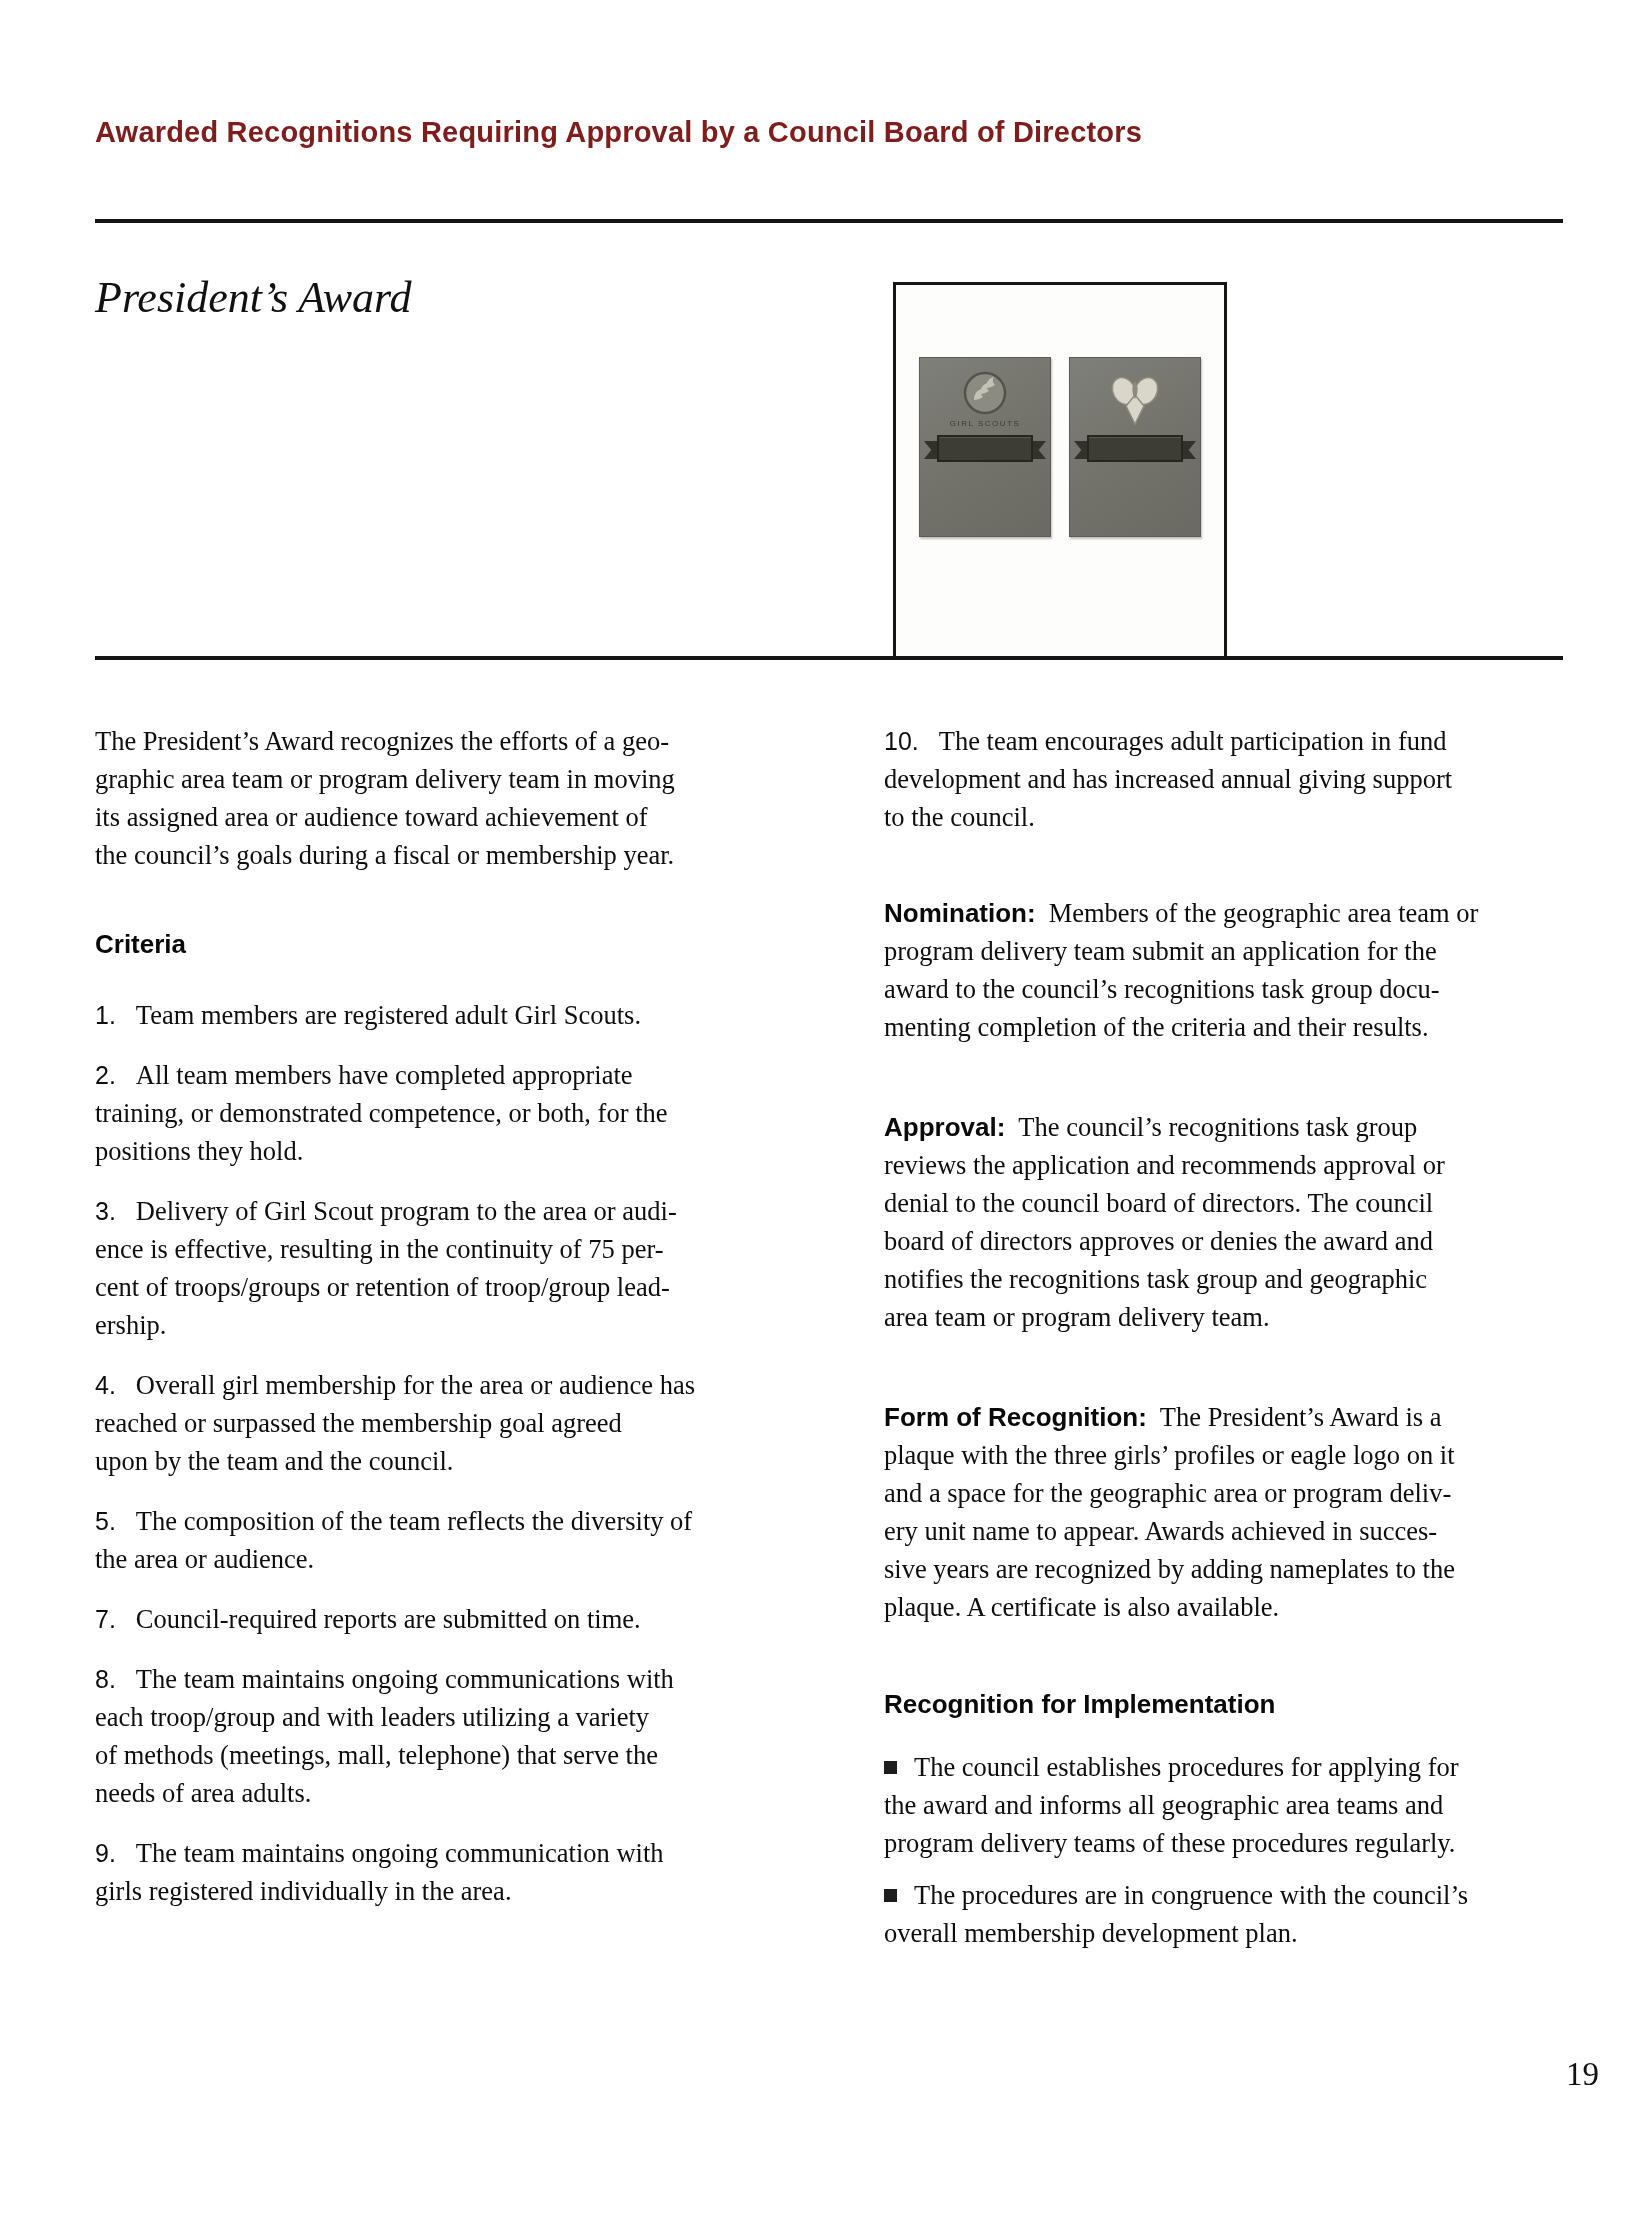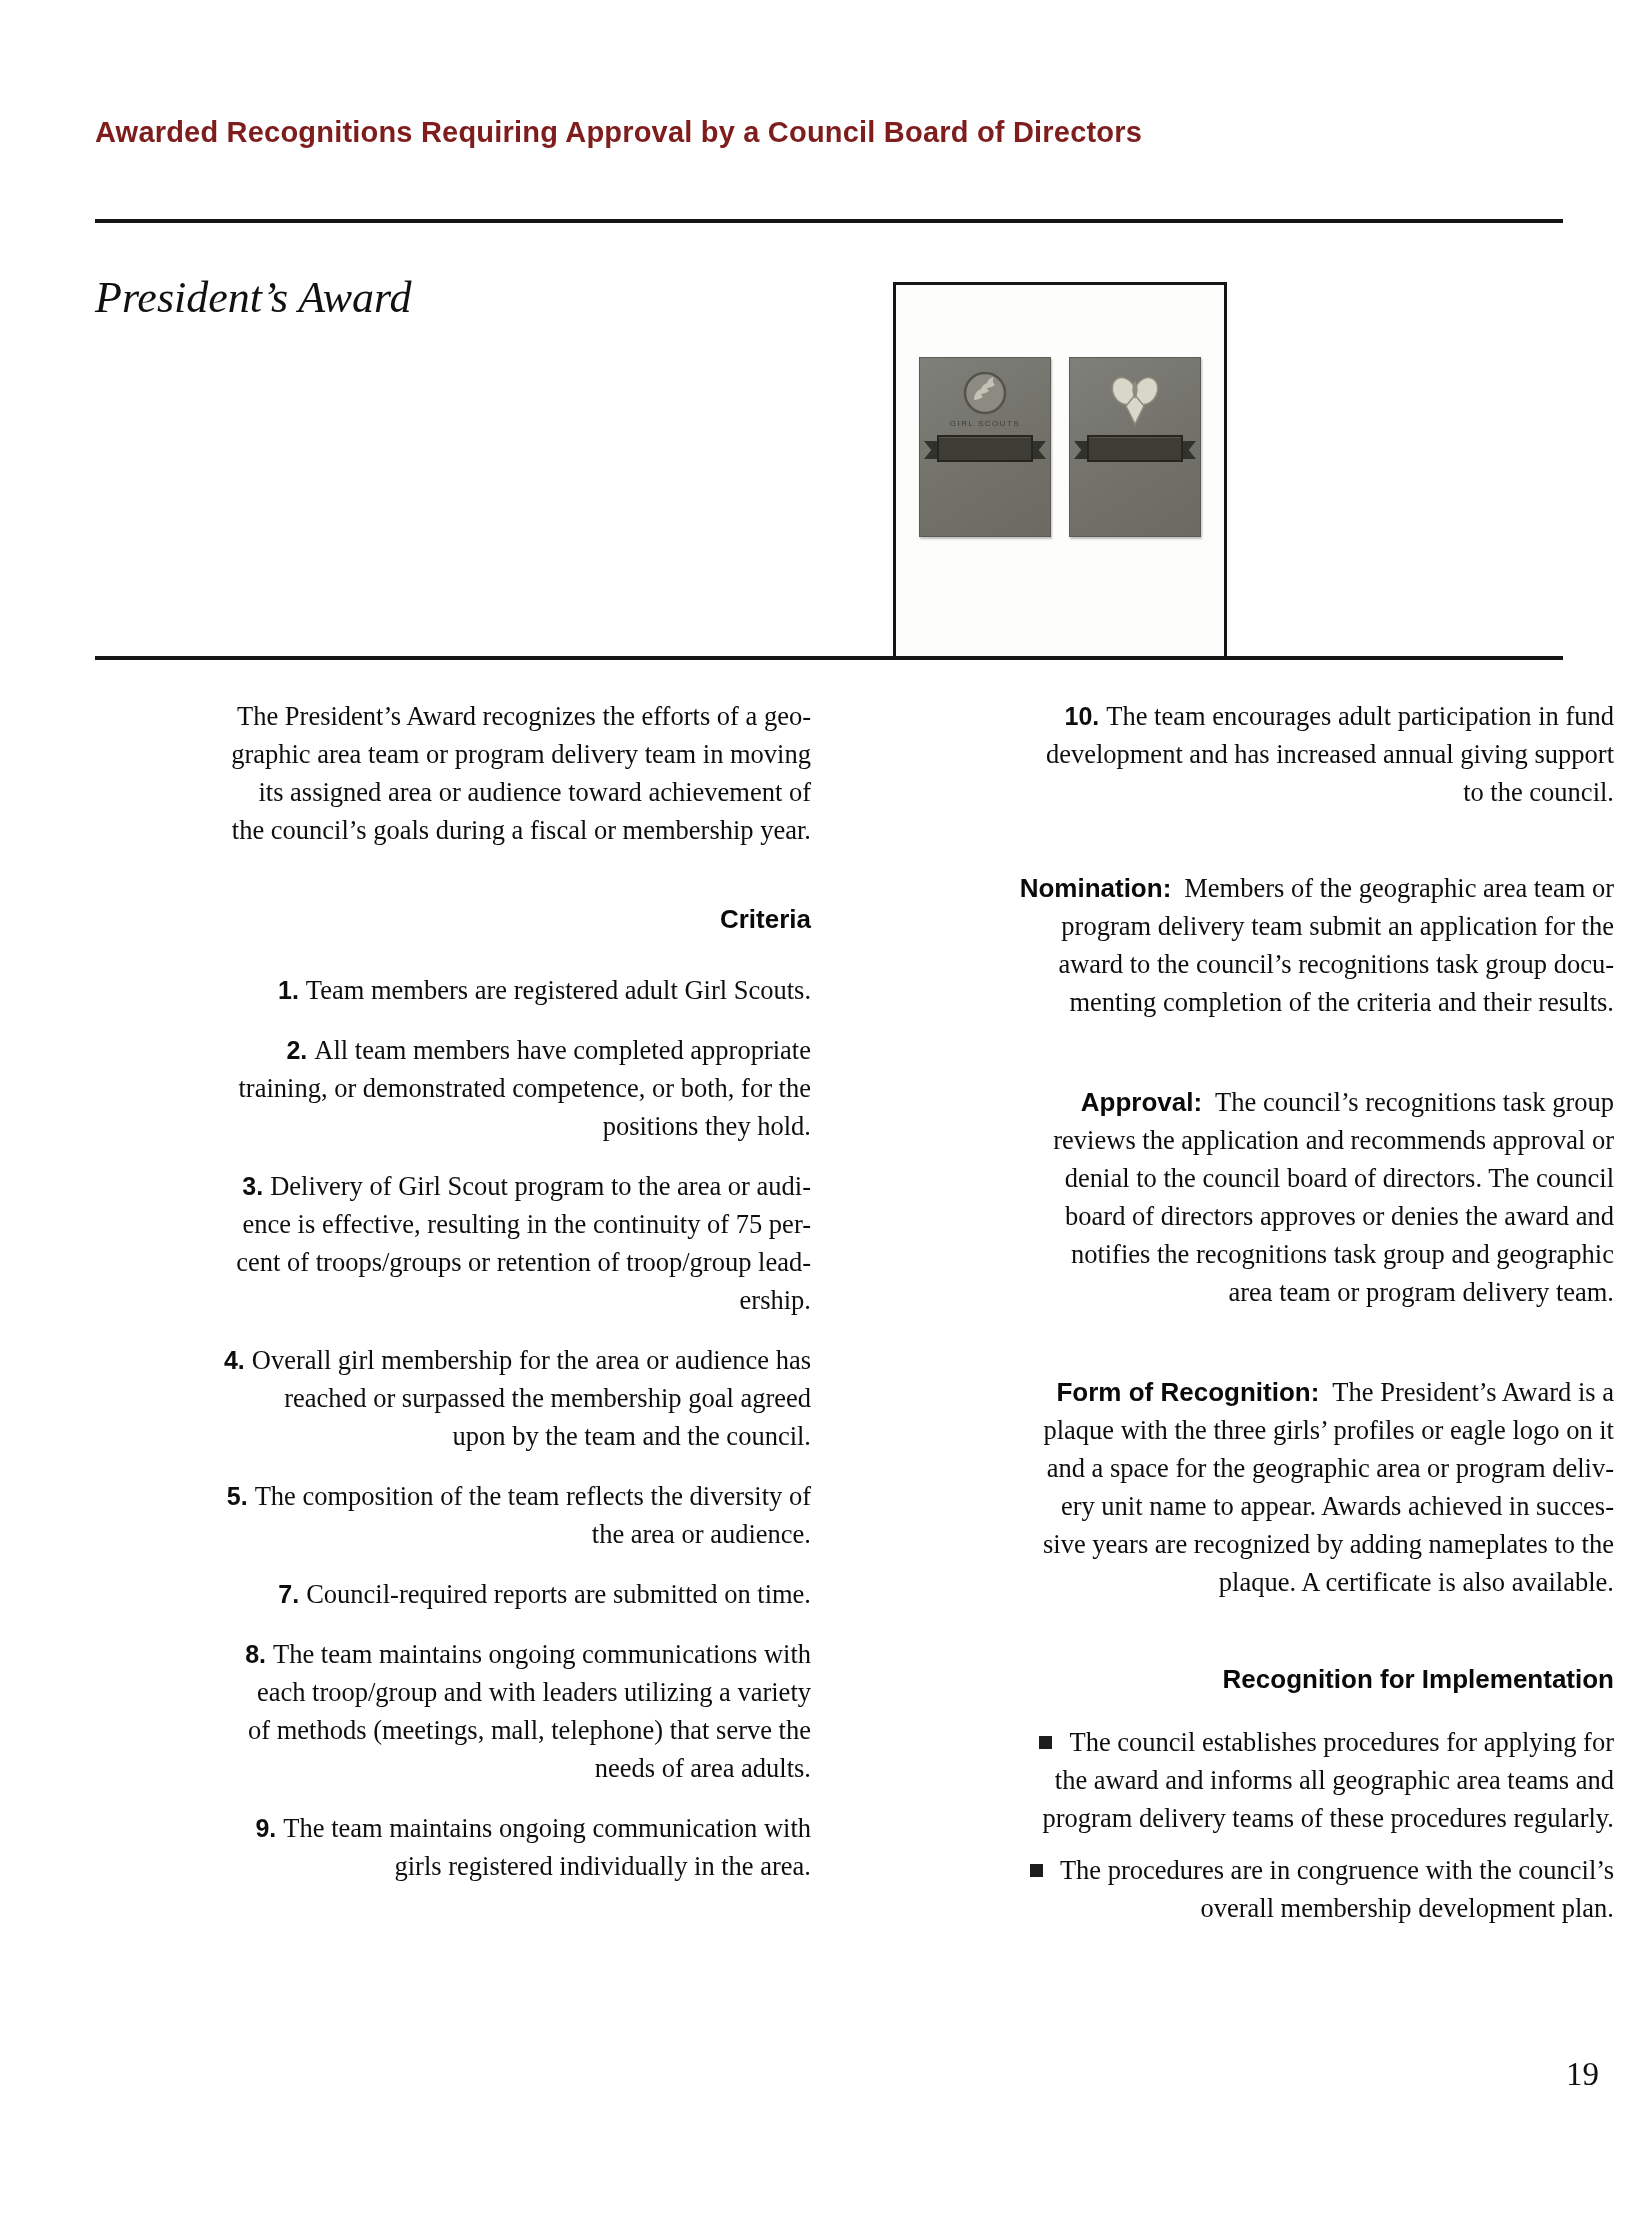--- a/index.html
+++ b/index.html
@@ -48,38 +48,38 @@
     width:122px;height:18px;background:#32322c;
     clip-path:polygon(0 0,100% 0,94% 50%,100% 100%,0 100%,6% 50%);
   }
   .plate{
     position:absolute;top:78px;left:50%;transform:translateX(-50%);
     width:96px;height:27px;background:#3d3d36;
     border:2px solid #26261f;box-sizing:border-box;
     box-shadow:inset 0 1px 0 #55554c;
   }
   
-  .col{position:absolute;top:697px;text-align:right;}
+  .col{position:absolute;top:722px;}
   .col-left{left:95px;width:716px;}
   .col-right{left:884px;width:730px;}
   .body{
     font-size:26.5px;line-height:38px;margin:0;
     color:#0e0e0e;
   }
   .t{white-space:pre;}
   .m-intro{margin-bottom:54px;}
   .subhead{
     font-family:"Liberation Sans", sans-serif;
     font-weight:bold;font-size:26px;color:#0a0a0a;
     margin:0 0 36px 0;line-height:32px;
   }
   .item{margin-bottom:22px;}
   .num{
     font-family:"Liberation Sans", sans-serif;
-    font-weight:bold;font-size:25px;margin-right:7px;
+    font-weight:normal;font-size:25px;margin-right:20px;
   }
   .item10{margin-bottom:58px;}
   .sec{margin-bottom:62px;}
   .sec-label{
     font-family:"Liberation Sans", sans-serif;
     font-weight:bold;font-size:26px;margin-right:13px;color:#0a0a0a;
   }
   .gl-head{margin-bottom:28px;}
   .bullet{margin-bottom:14px;}
   .sq{

